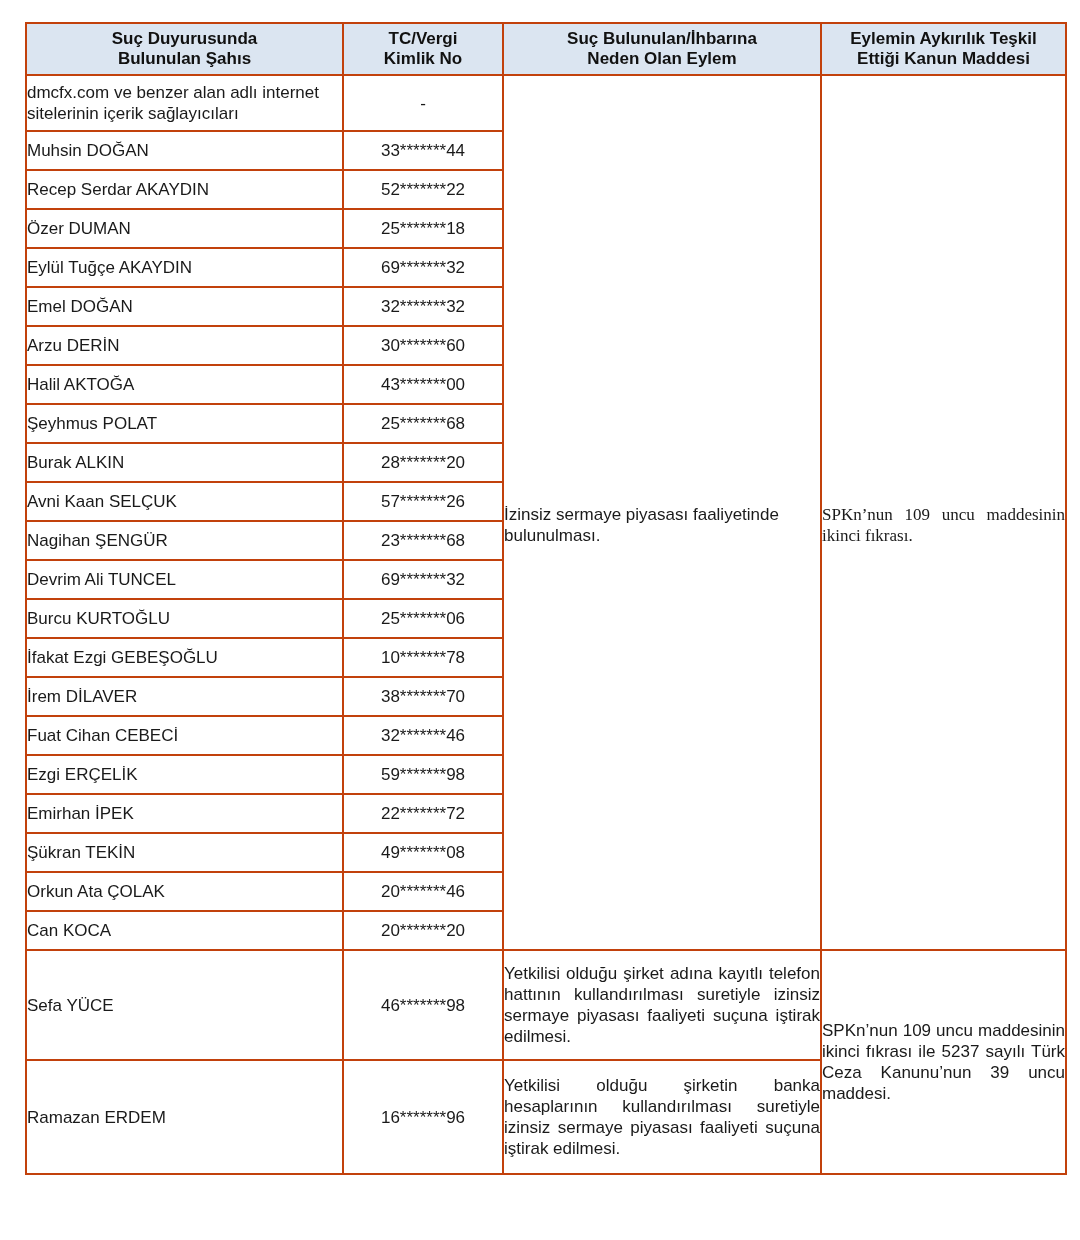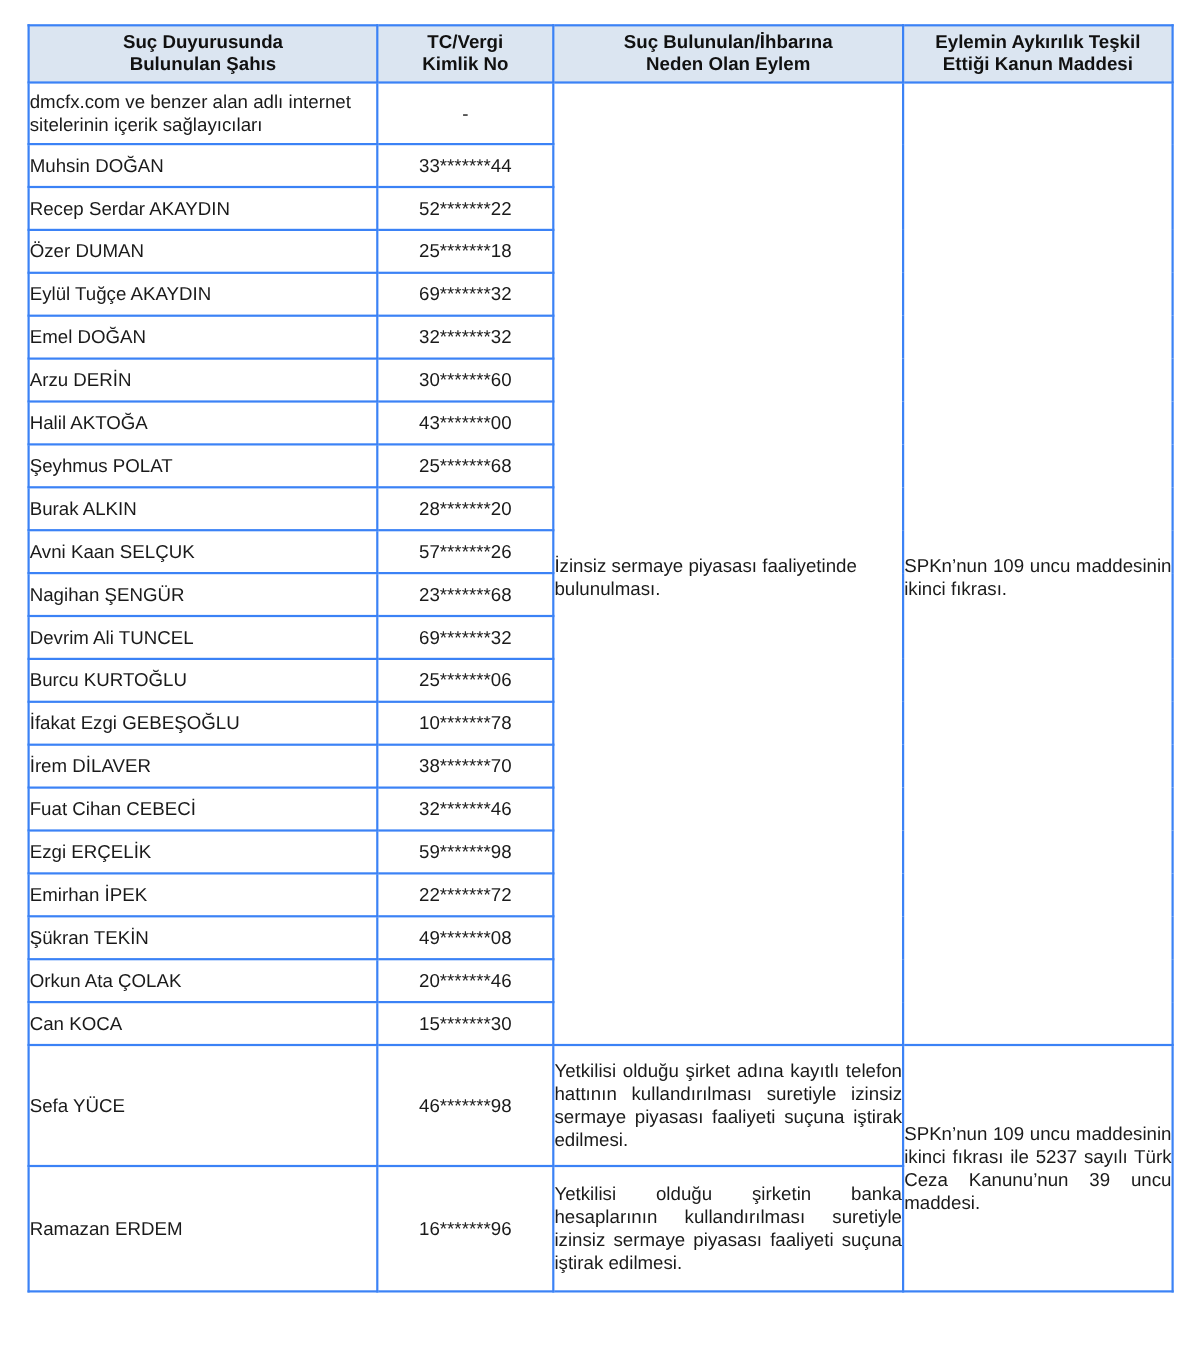--- a/index.html
+++ b/index.html
@@ -1,31 +1,31 @@
 <!DOCTYPE html>
 <html><head>
 <meta charset="utf-8">
 <style>
   html, body { margin:0; padding:0; background:#ffffff; }
   body { width:1080px; height:1240px; position:relative; overflow:hidden;
          font-family:"Liberation Sans", sans-serif; color:#1a1a1a; }
   table.doc { position:absolute; left:25px; top:22px; width:1040px;
               border-collapse:collapse; table-layout:fixed; }
-  table.doc td, table.doc th { border:2px solid #3b82f6; padding:0; }
+  table.doc td, table.doc th { border:2px solid #c2410c; padding:0; }
   col.c1 { width:317px; } col.c2 { width:160px; } col.c3 { width:318px; } col.c4 { width:245px; }
   th { background:#dbe5f1; font-weight:bold; font-size:17px; line-height:20px;
        height:50px; text-align:center; vertical-align:middle; color:#111; }
   td { font-size:17px; line-height:21px; }
   td.name { padding-left:10px; height:37px; vertical-align:middle;margin-top:18px; }
   td.id { text-align:center; vertical-align:middle; }
   td.first { height:54px; line-height:21px; }
   td.act { vertical-align:middle; padding:0 10px 0 10px; }
   td.act .inner { position:relative; top:12px; }
   td.law { vertical-align:middle; padding:0 10px 0 10px; }
-  td.law .inner { position:relative; top:12px; }
+  td.law .inner { position:relative; top:12px;font-family:Liberation Serif, serif; }
   .just { text-align:justify; text-align-last:left; }
   td.act2 { vertical-align:middle; padding:0 10px; height:108px; }
   td.act3 { vertical-align:middle; padding:0 10px; height:112px;border-radius:27px; }
   td.law2 { vertical-align:middle; padding:0 10px; }
   .big { height:108px; }
   .big2 { height:112px;border-radius:21px; }
 </style>
 </head>
 <body>
 
@@ -130,21 +130,21 @@
       <tr>
         <td class="name">Şükran TEKİN</td>
         <td class="id">49*******08</td>
       </tr>
       <tr>
         <td class="name">Orkun Ata ÇOLAK</td>
         <td class="id">20*******46</td>
       </tr>
       <tr>
         <td class="name">Can KOCA</td>
-        <td class="id">15*******30</td>
+        <td class="id">20*******20</td>
       </tr>
       <tr>
         <td class="name big">Sefa YÜCE</td>
         <td class="id">46*******98</td>
         <td class="act2">
           <div class="just">Yetkilisi olduğu şirket adına kayıtlı telefon hattının kullandırılması suretiyle izinsiz sermaye piyasası faaliyeti suçuna iştirak edilmesi.</div>
         </td>
         <td class="law2" rowspan="2">
           <div class="just">SPKn’nun 109 uncu maddesinin ikinci fıkrası ile 5237 sayılı Türk Ceza Kanunu’nun 39 uncu maddesi.</div>
         </td>

